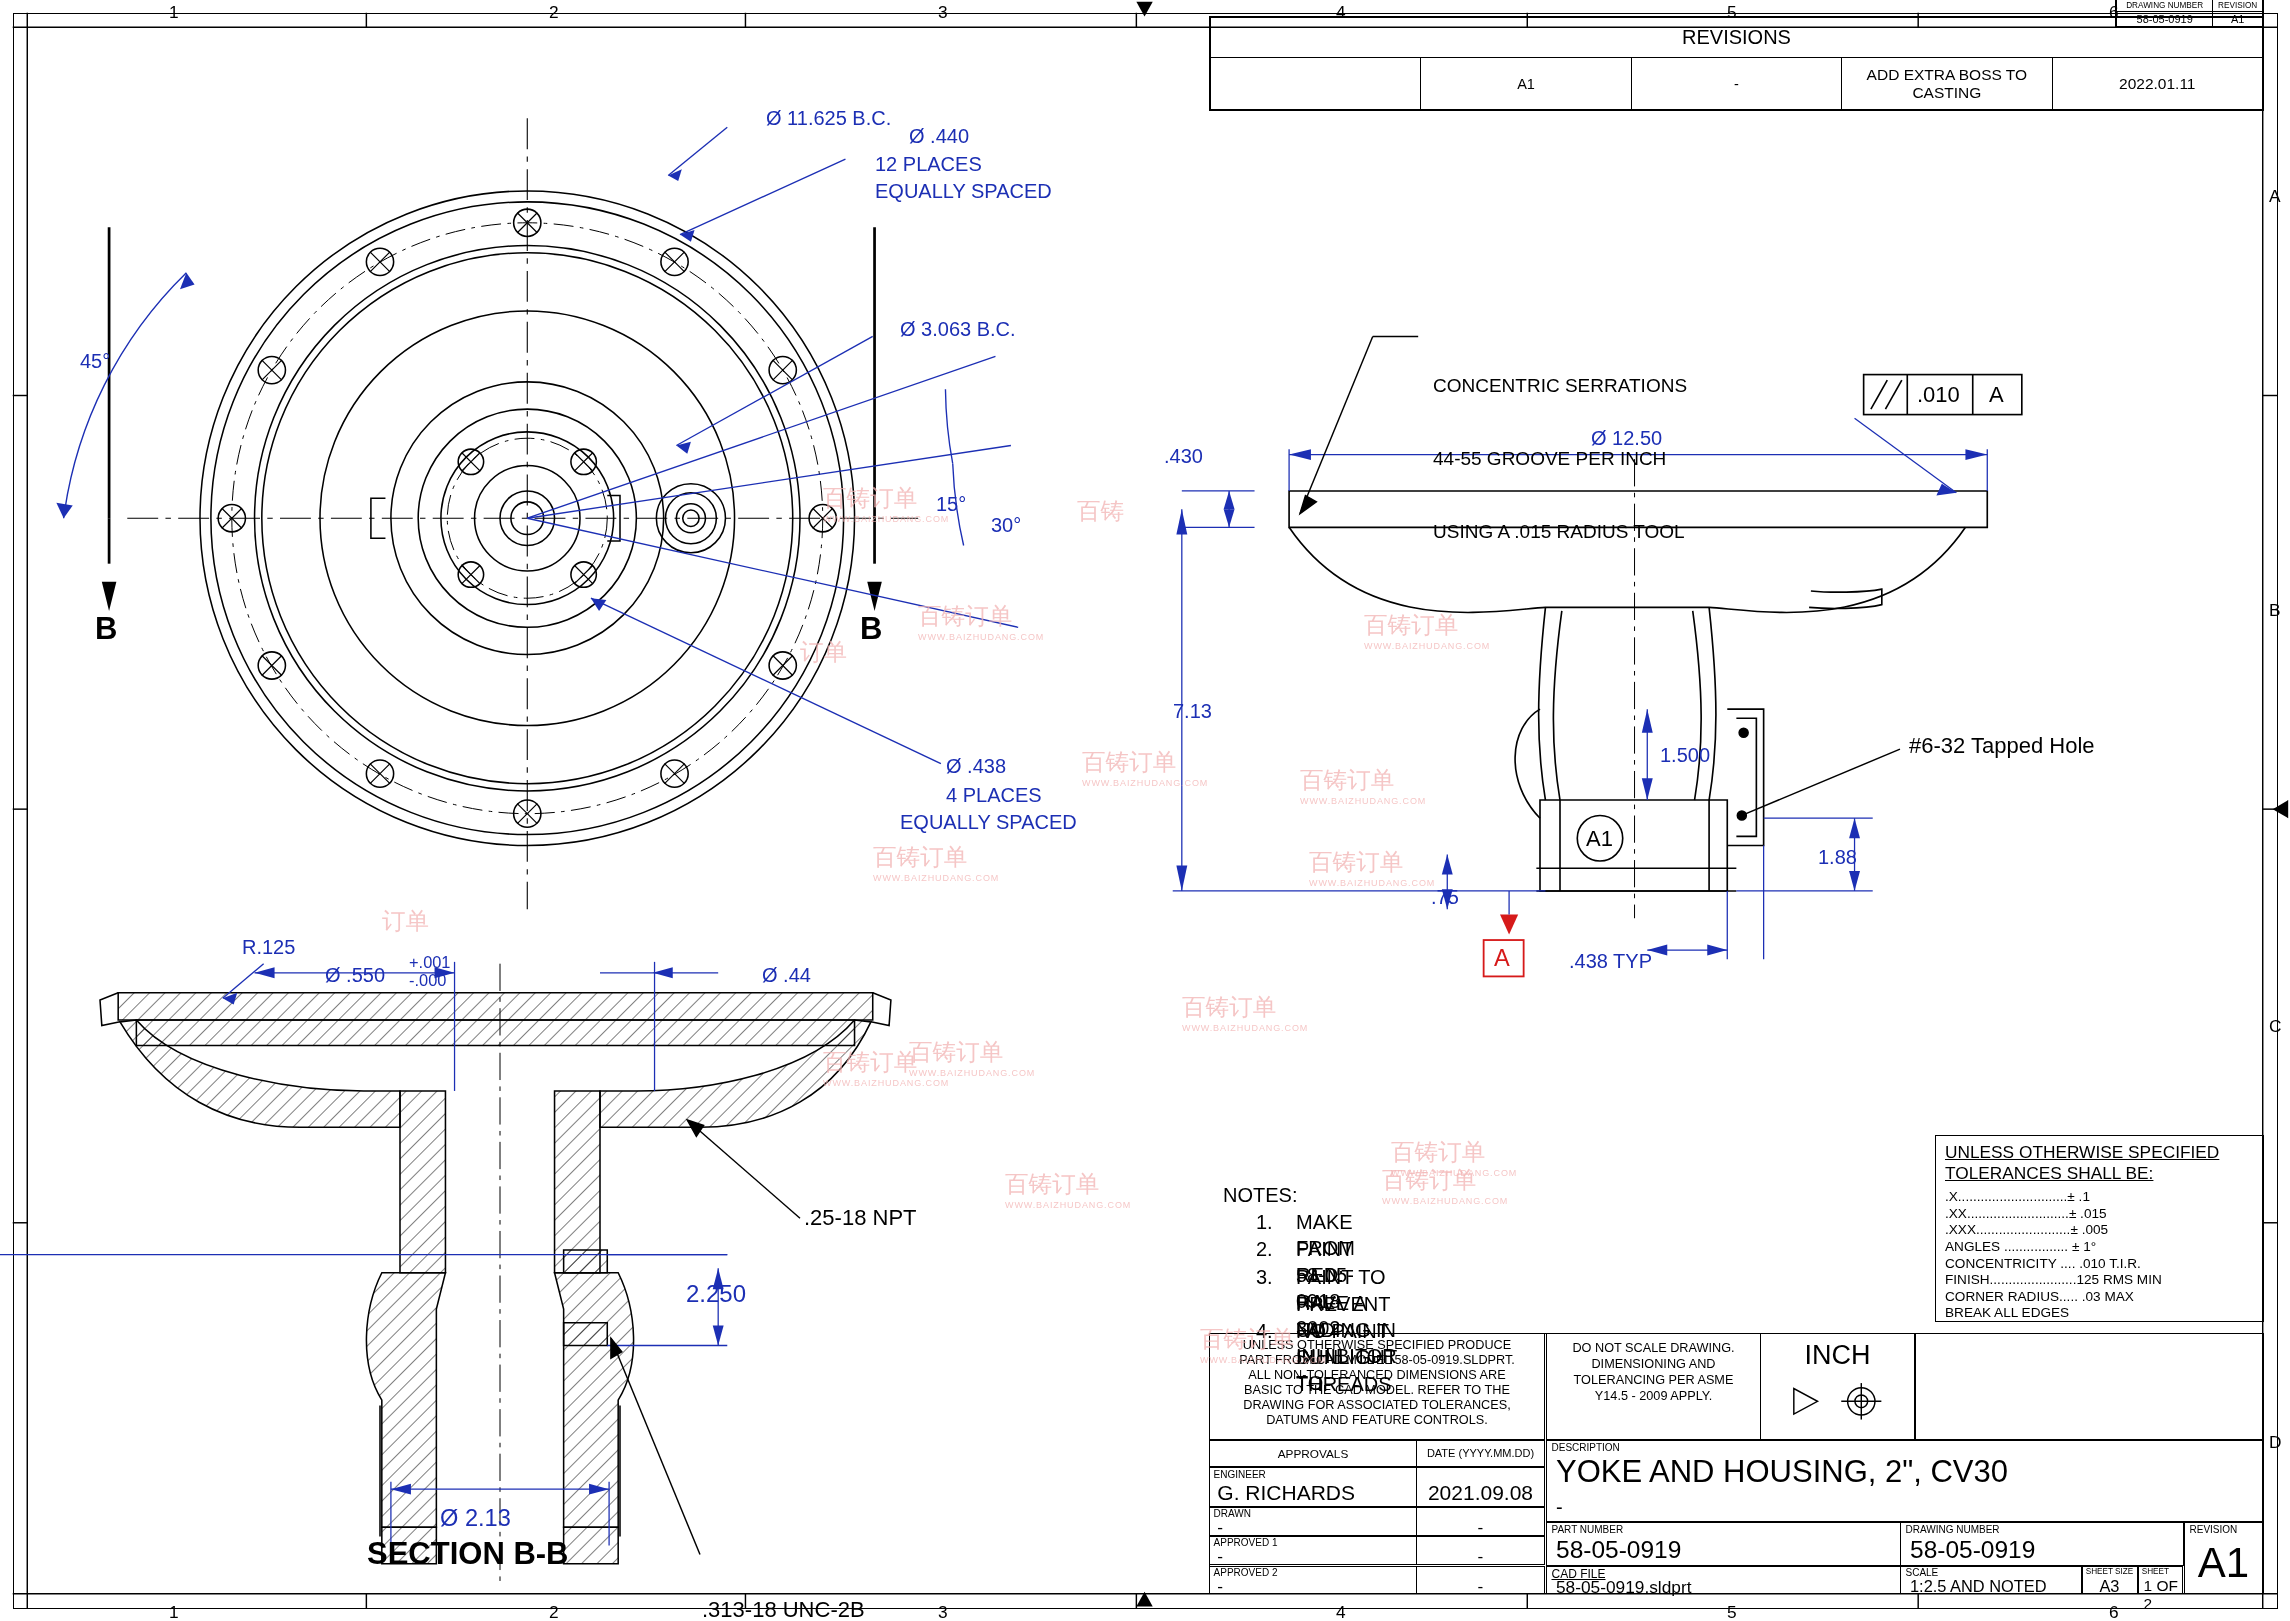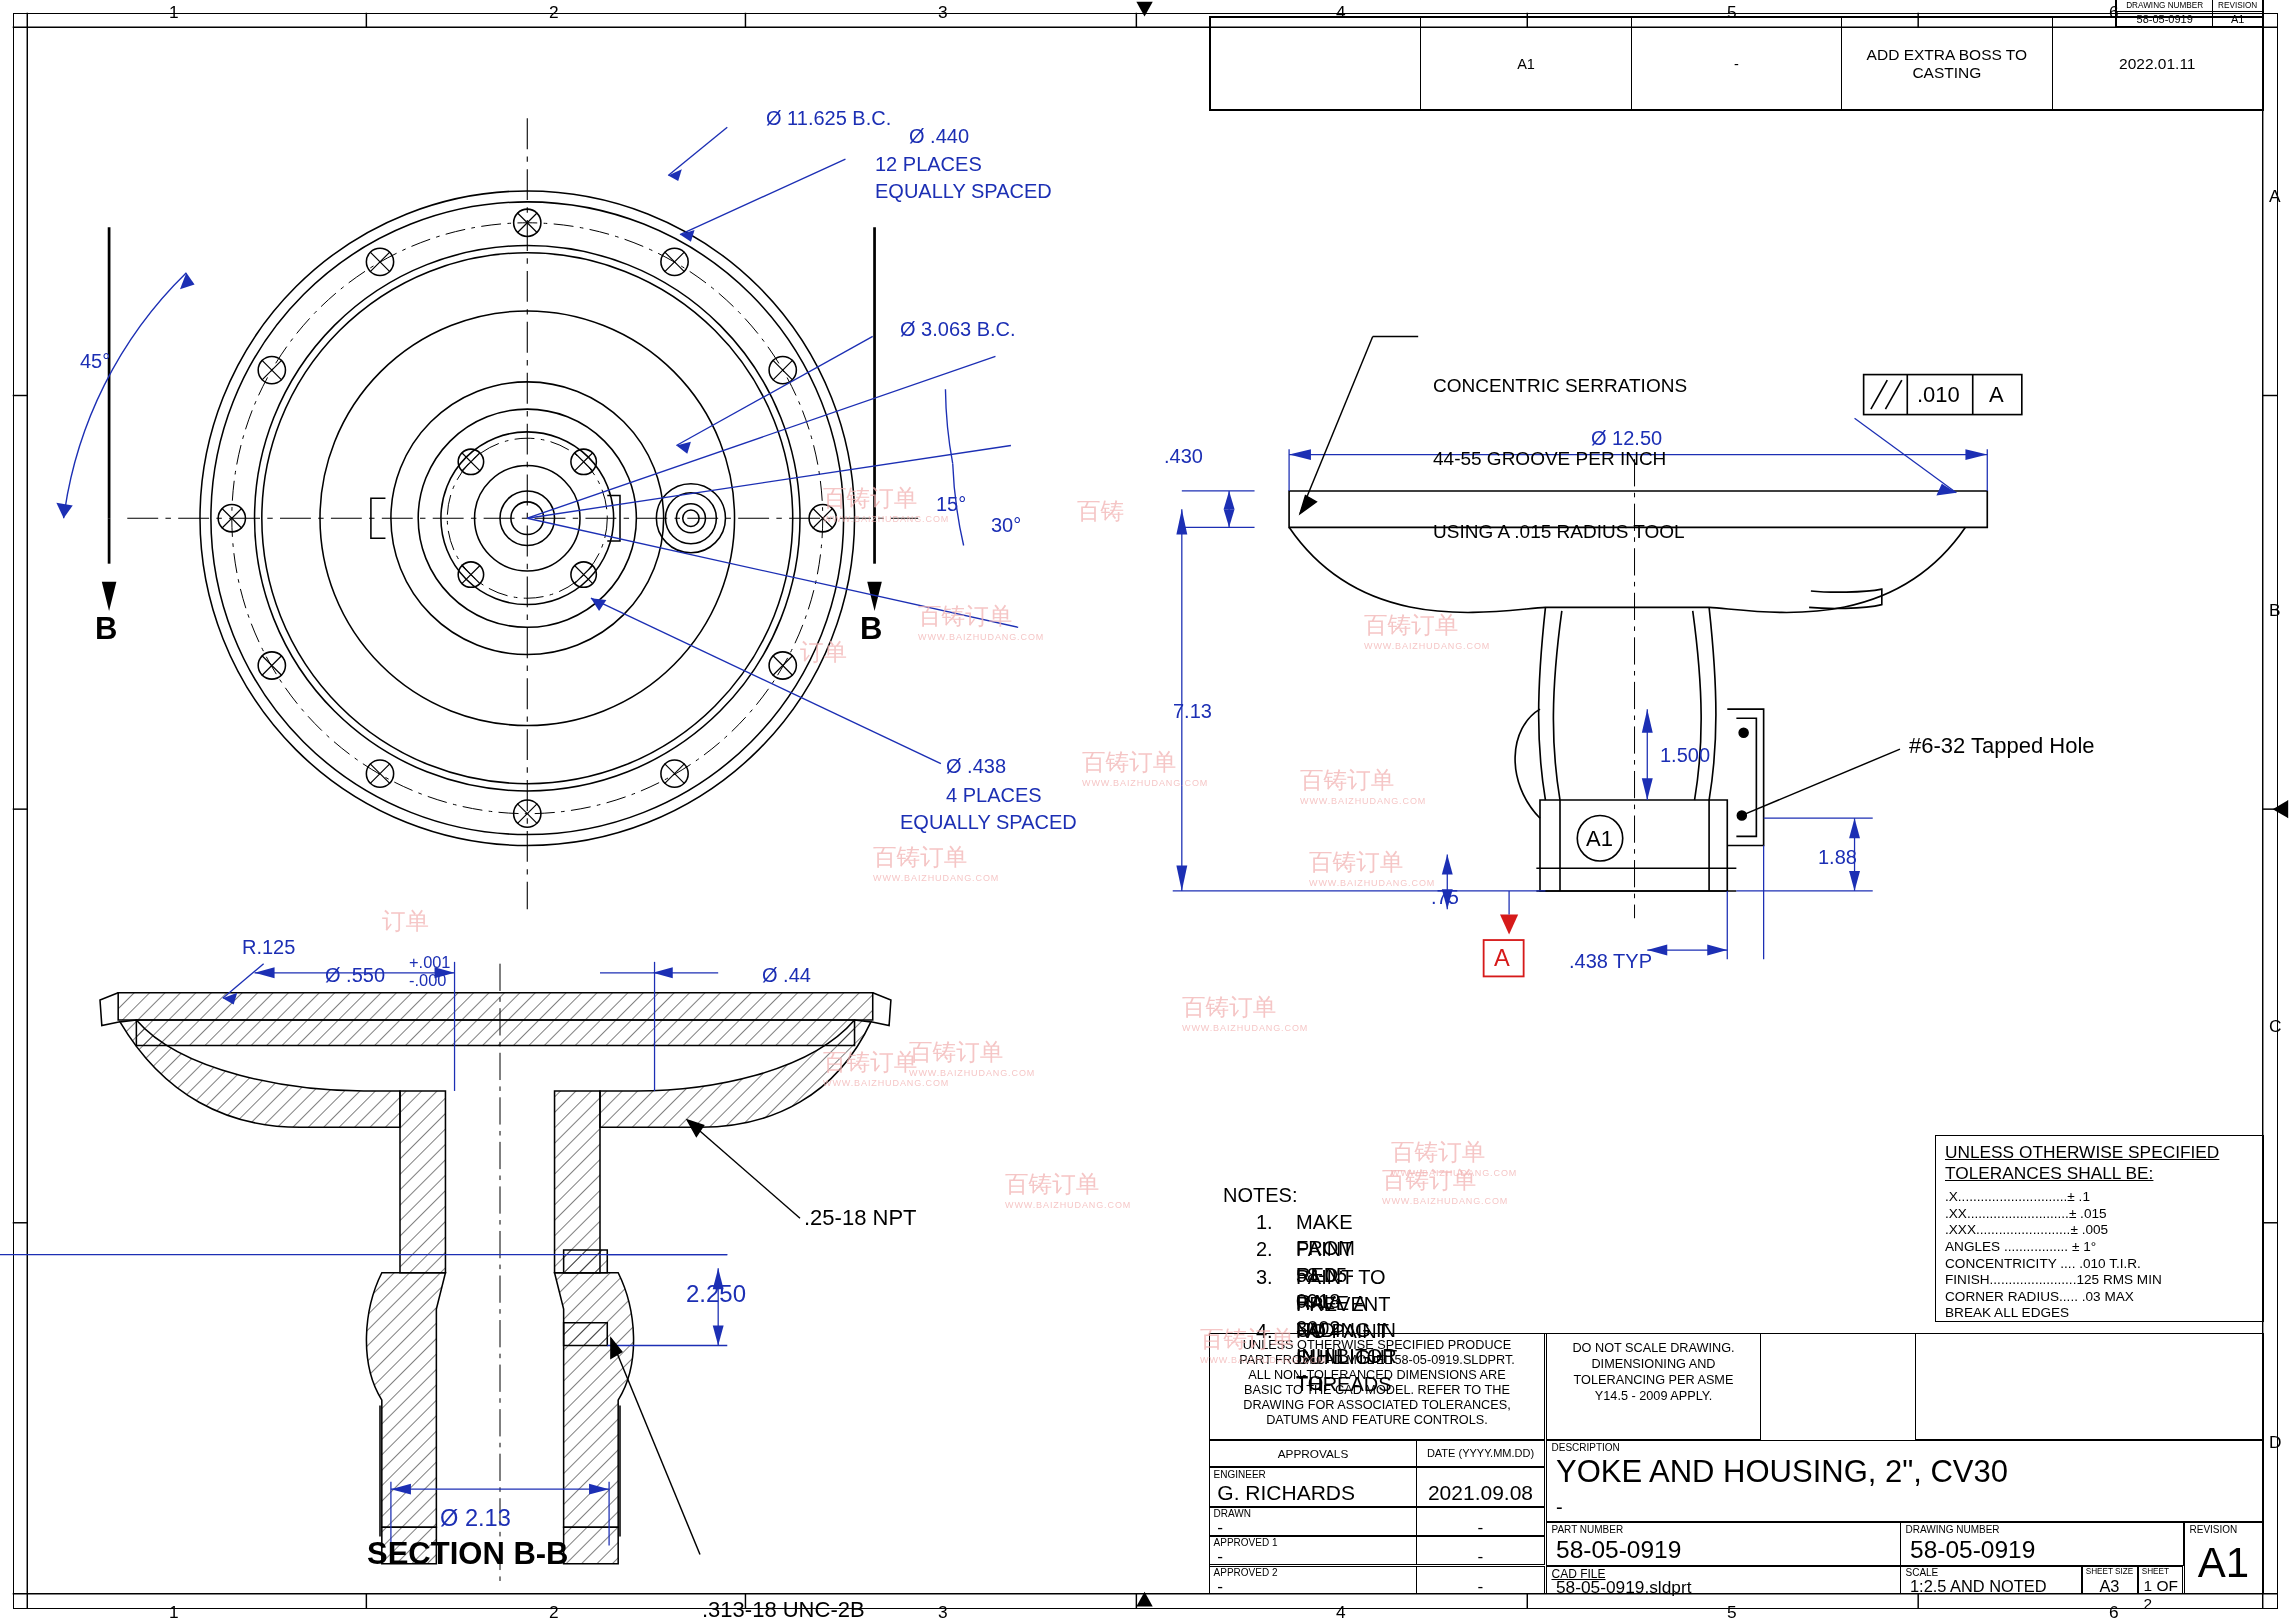--- a/index.html
+++ b/index.html
@@ -90,20 +90,23 @@
         <td class="ctr" style="font-size:11px;">58-05-0919</td>
         <td class="ctr" style="font-size:11px;">A1</td>
       </tr>
     </tbody>
       </table>
   </div>
 
   <div class="ttl" style="left:1209px;top:16.4px;width:1055px;height:95px;">
     <table class="tb" style="width:100%;height:100%;table-layout:fixed;">
       <tbody>
+          <tr>
+        <td colspan="5" class="ctr" style="height:27px;font-size:20px;">REVISIONS</td>
+      </tr>
       <tr style="height:31px;">
         <td class="ctr"></td>
         <td class="ctr" style="font-size:14.5px;">A1</td>
         <td class="ctr" style="font-size:14.5px;">-</td>
         <td class="ctr" style="font-size:15.5px;">ADD EXTRA BOSS TO CASTING</td>
         <td class="ctr" style="font-size:15.5px;">2022.01.11</td>
       </tr>
     </tbody>
       </table>
   </div>
@@ -465,20 +468,32 @@
     <div>BASIC TO THE CAD MODEL.  REFER TO THE</div>
     <div>DRAWING FOR ASSOCIATED TOLERANCES,</div>
     <div>DATUMS AND FEATURE CONTROLS.</div>
   </div>
   <div class="ttl" style="left:1546px;top:1333px;width:215px;height:107px;padding:7.3px 5.5px;box-sizing:border-box;font-size:12.7px;line-height:1.25;text-align:center;">
     <div>DO NOT SCALE DRAWING.</div>
     <div>DIMENSIONING AND</div>
     <div>TOLERANCING PER ASME</div>
     <div>Y14.5 - 2009 APPLY.</div>
   </div>
+  <div class="ttl" style="left:1760px;top:1333px;width:155px;height:107px;">
+    <div style="text-align:center;font-size:27px;padding-top:5.5px;">INCH</div>
+    <svg width="155" height="55" style="position:relative;left:0;top:1.8px;" viewBox="0 0 170 60">
+      <g stroke="#000" stroke-width="1.6" fill="none">
+        <path d="M36,18 L36,46 L62,32 Z"></path>
+        <circle cx="110" cy="32" r="15"></circle>
+        <circle cx="110" cy="32" r="7"></circle>
+        <line x1="88" y1="32" x2="132" y2="32"></line>
+        <line x1="110" y1="12" x2="110" y2="52"></line>
+      </g>
+    </svg>
+  </div>
   <div class="ttl" style="left:1915px;top:1333px;width:349px;height:107px;"></div>
 
   <div class="ttl" style="left:1209px;top:1440px;width:336px;height:27px;">
     <div style="display:flex;height:100%;">
       <div style="flex:1;text-align:center;font-size:11.8px;padding-top:5.5px;">APPROVALS</div>
       <div style="width:127px;border-left:1.4px solid #000;text-align:center;font-size:11px;padding-top:6.4px;">DATE (YYYY.MM.DD)</div>
     </div>
   </div>
   <div class="ttl" style="left:1209px;top:1467px;width:336px;height:40px;">
     <div style="display:flex;height:100%;">

